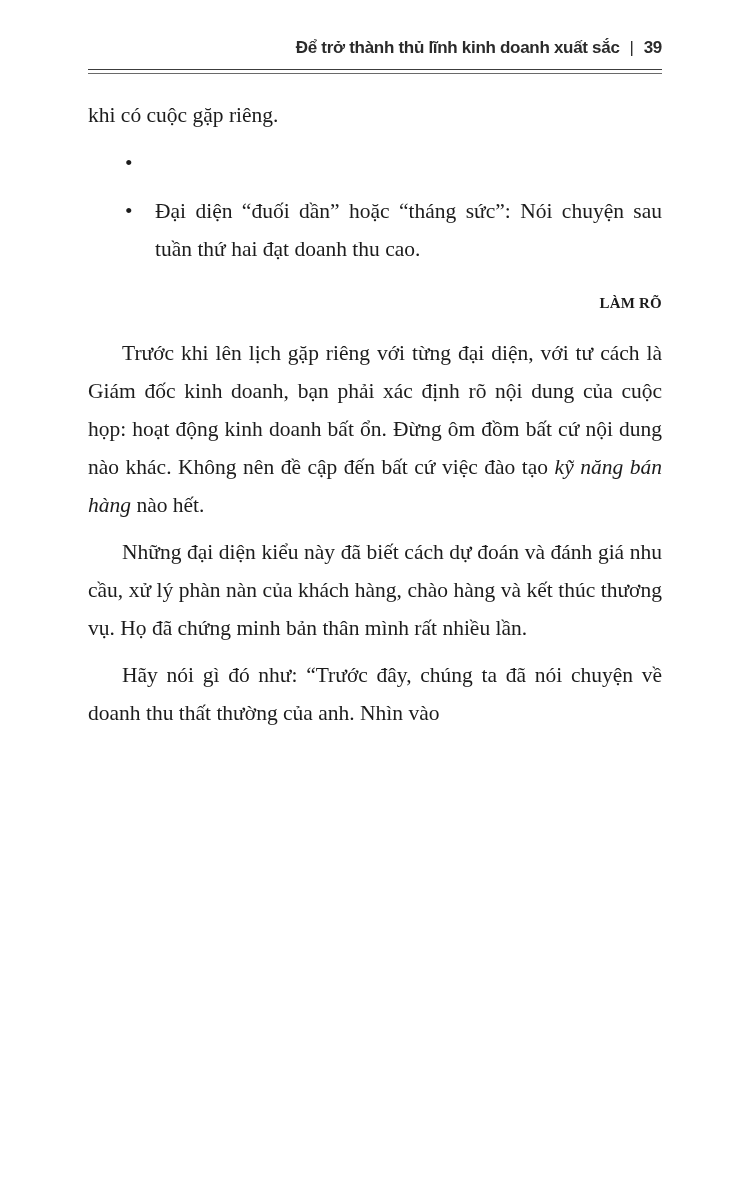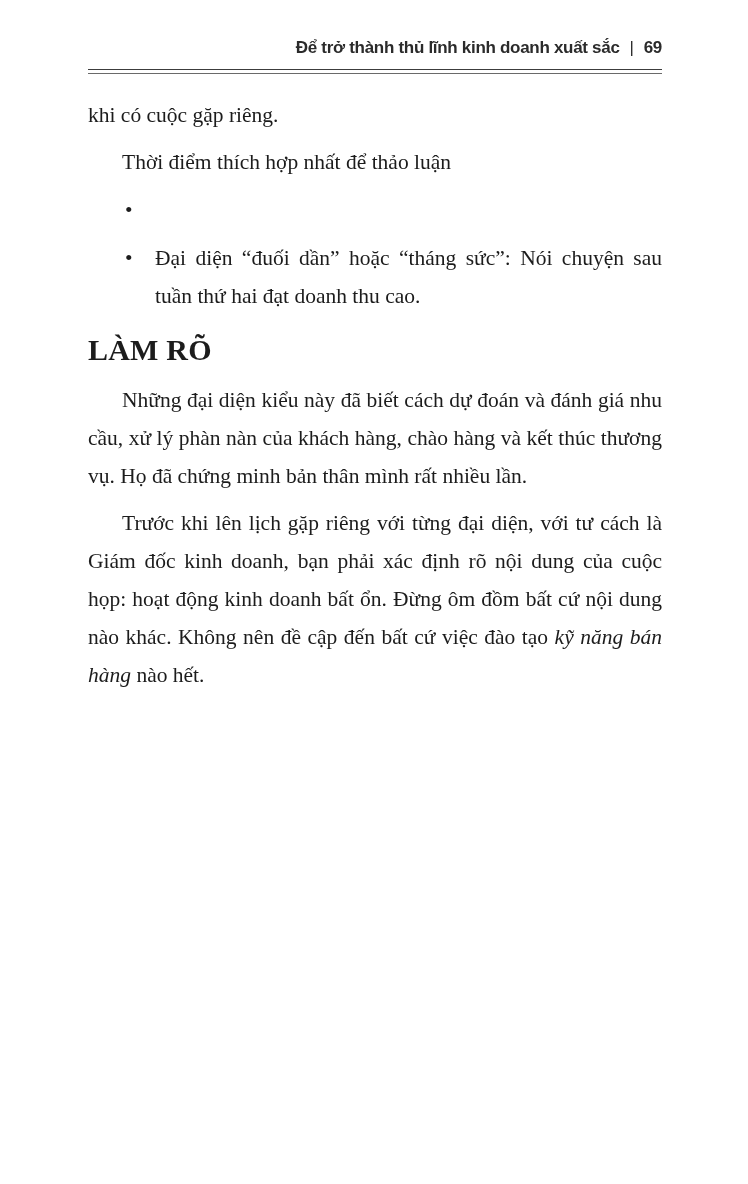--- a/index.html
+++ b/index.html
@@ -72,61 +72,61 @@
     flex: 0 0 30px;
     text-align: left;
   }
   .bullet-text {
     flex: 1;
     text-align: justify;
   }
   
   .section-heading {
     margin: 16px 0 12px 0;
-    text-align: left;
+    text-align: right;
     font-weight: 700;
-    font-size: 30px;
+    font-size: 15px;
     text-indent: 0;
     letter-spacing: 0.2px;
   }
   .italic-phrase {
     font-style: italic;
   }
 </style>
 </head>
 <body>
 
 <div class="page">
 
   <div class="page-header">
     <span>Để trở thành thủ lĩnh kinh doanh xuất sắc</span>
     <span class="divider">|</span>
-    <span>69</span>
+    <span>39</span>
   </div>
   <div class="header-rule"></div>
 
   <div class="body-text">
 
     <p class="para no-indent">khi có cuộc gặp riêng.</p>
 
-    <p class="para indent">Thời điểm thích hợp nhất để thảo luận</p>
 
 
     <div class="bullet-list">
       <div class="bullet-item">
         <span class="bullet-marker">•</span>
       </div>
       <div class="bullet-item">
         <span class="bullet-marker">•</span>
         <span class="bullet-text">Đại diện “đuối dần” hoặc “tháng sức”: Nói chuyện sau tuần thứ hai đạt doanh thu cao.</span>
       </div>
     </div>
 
     <p class="para section-heading">LÀM RÕ</p>
 
+    <p class="para indent"><span>Trước khi lên lịch gặp riêng với từng đại diện, với tư cách là Giám đốc kinh doanh, bạn phải xác định rõ nội dung của cuộc họp: hoạt động kinh doanh bất ổn. Đừng ôm đồm bất cứ nội dung nào khác. Không nên đề cập đến bất cứ việc đào tạo </span><span class="italic-phrase">kỹ năng bán hàng</span><span> nào hết.</span></p>
+
     <p class="para indent">Những đại diện kiểu này đã biết cách dự đoán và đánh giá nhu cầu, xử lý phàn nàn của khách hàng, chào hàng và kết thúc thương vụ. Họ đã chứng minh bản thân mình rất nhiều lần.</p>
 
-    <p class="para indent"><span>Trước khi lên lịch gặp riêng với từng đại diện, với tư cách là Giám đốc kinh doanh, bạn phải xác định rõ nội dung của cuộc họp: hoạt động kinh doanh bất ổn. Đừng ôm đồm bất cứ nội dung nào khác. Không nên đề cập đến bất cứ việc đào tạo </span><span class="italic-phrase">kỹ năng bán hàng</span><span> nào hết.</span></p>
 
-
+    <p class="para indent">Hãy nói gì đó như: “Trước đây, chúng ta đã nói chuyện về doanh thu thất thường của anh. Nhìn vào</p>
 
   </div>
 </div>
 
 </body></html>

